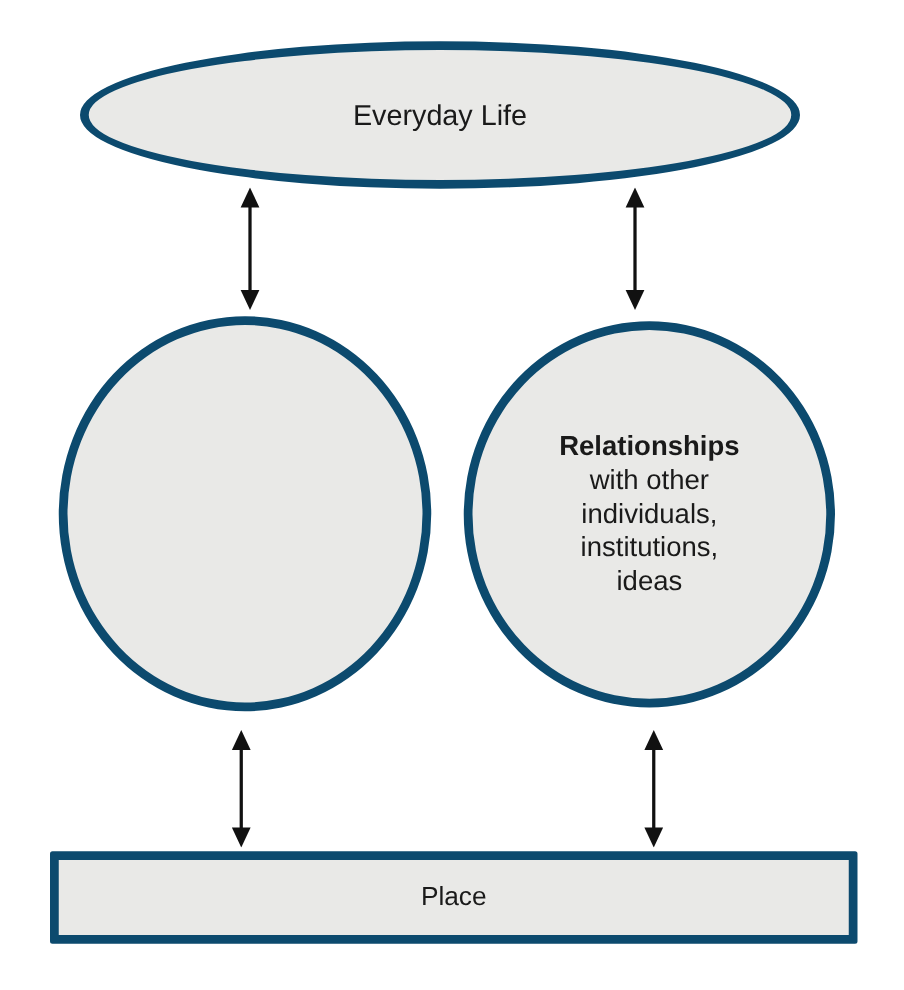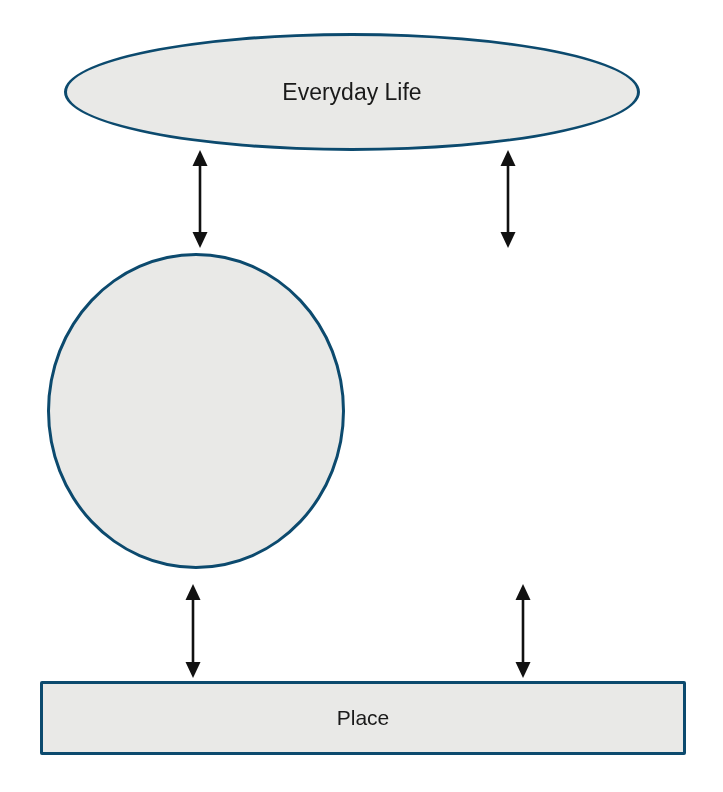--- a/index.html
+++ b/index.html
@@ -12,21 +12,21 @@
     position: relative;
     width: 723px;
     height: 792px;
     background: #ffffff;
     overflow: hidden;
   }
   .shape {
     position: absolute;
     box-sizing: border-box;
     background: #e9e9e7;
-    border: 3px solid #0c4a6e;
+    border: 7px solid #0c4a6e;
     display: flex;
     align-items: center;
     justify-content: center;
     text-align: center;
     color: #1a1a1a;
   }
   .ellipse {
     left: 64px;
     top: 33px;
     width: 576px;
@@ -109,20 +109,29 @@
       <polygon points="12,0 4.5,16 19.5,16" fill="#111111"></polygon>
       <polygon points="12,98 4.5,82 19.5,82" fill="#111111"></polygon>
     </svg>
   </div>
 
   <div class="shape circle-left">
     <div class="circle-content">
     </div>
   </div>
 
+  <div class="shape circle-right">
+    <div class="circle-content">
+      <span class="circle-title">Relationships</span>
+      <span class="circle-subtitle">with other
+individuals,
+institutions,
+ideas</span>
+    </div>
+  </div>
 
   <div class="arrow arrow-bottom-left">
     <svg width="24" height="94" viewBox="0 0 24 94" xmlns="http://www.w3.org/2000/svg" aria-hidden="true">
       <line x1="12" y1="12" x2="12" y2="82" stroke="#111111" stroke-width="2.6"></line>
       <polygon points="12,0 4.5,16 19.5,16" fill="#111111"></polygon>
       <polygon points="12,94 4.5,78 19.5,78" fill="#111111"></polygon>
     </svg>
   </div>
 
   <div class="arrow arrow-bottom-right">

